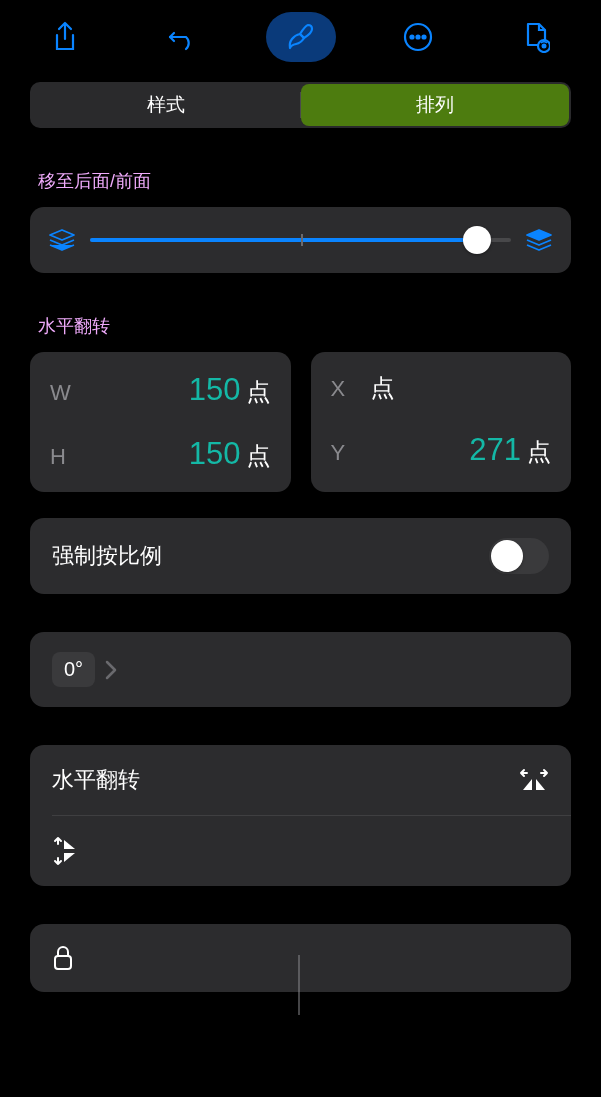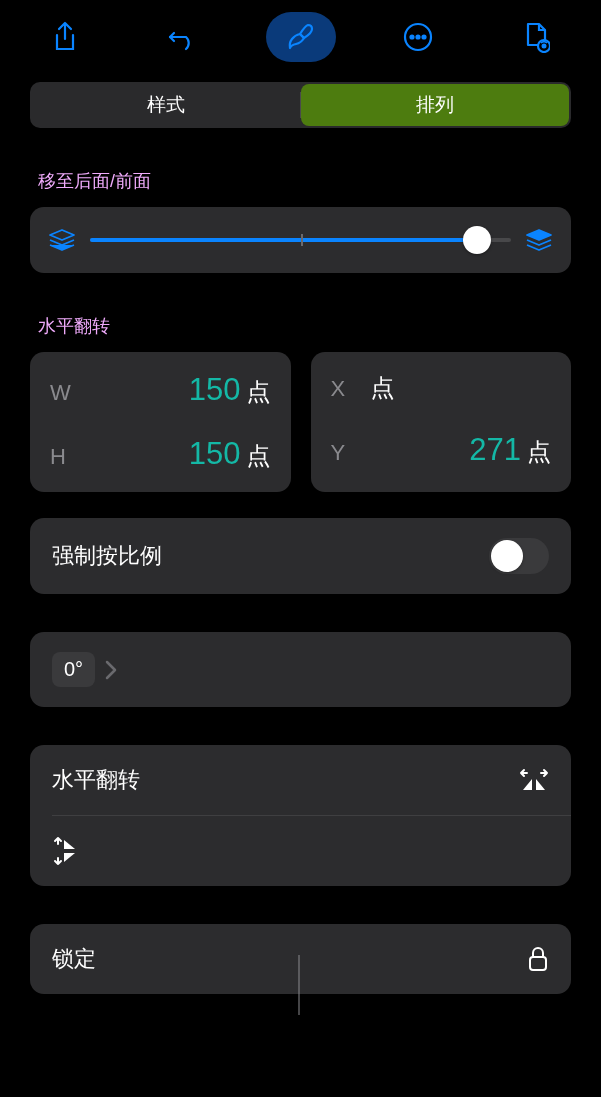--- a/index.html
+++ b/index.html
@@ -326,21 +326,20 @@
       <path d="M12 4 L23 13 L12 13 Z"></path>
       <path d="M12 26 L23 17 L12 17 Z"></path>
     </svg>
   </div>
 </div>
 
 <div class="spacer"></div>
 
 <div class="row-card">
   <div class="settings-row">
-    <span class="row-label">锁定</span>
     <svg width="22" height="28" viewBox="0 0 22 28" fill="none" stroke="#fff" stroke-width="2">
       <rect x="3" y="12" width="16" height="13" rx="3"></rect>
       <path d="M6 12 L6 8 A5 5 0 0 1 16 8 L16 12"></path>
     </svg>
   </div>
 </div>
 
 <div class="home-indicator"></div>
 
 </body></html>

